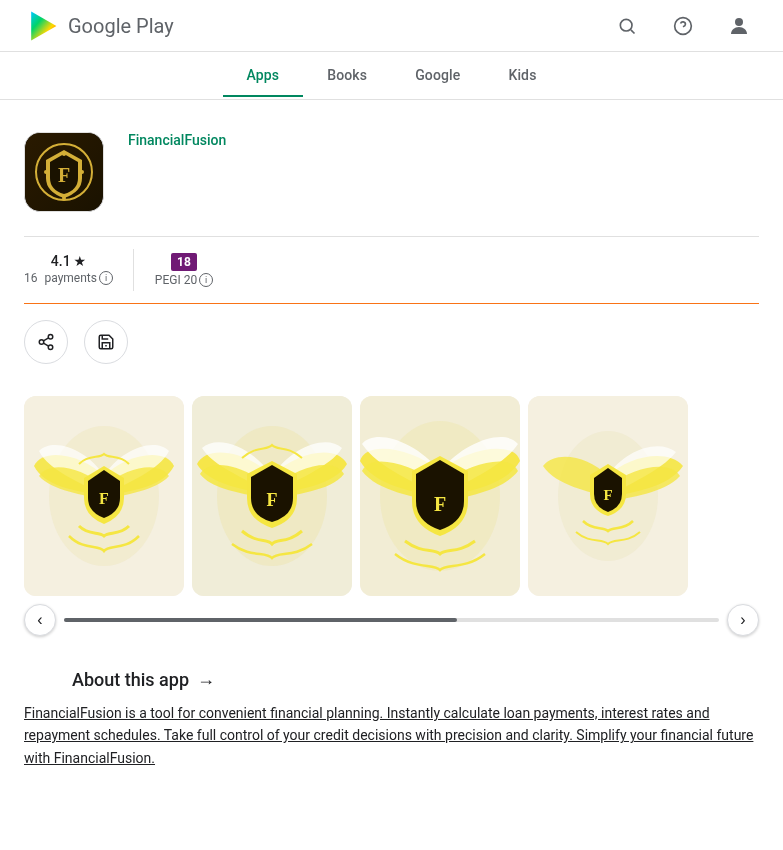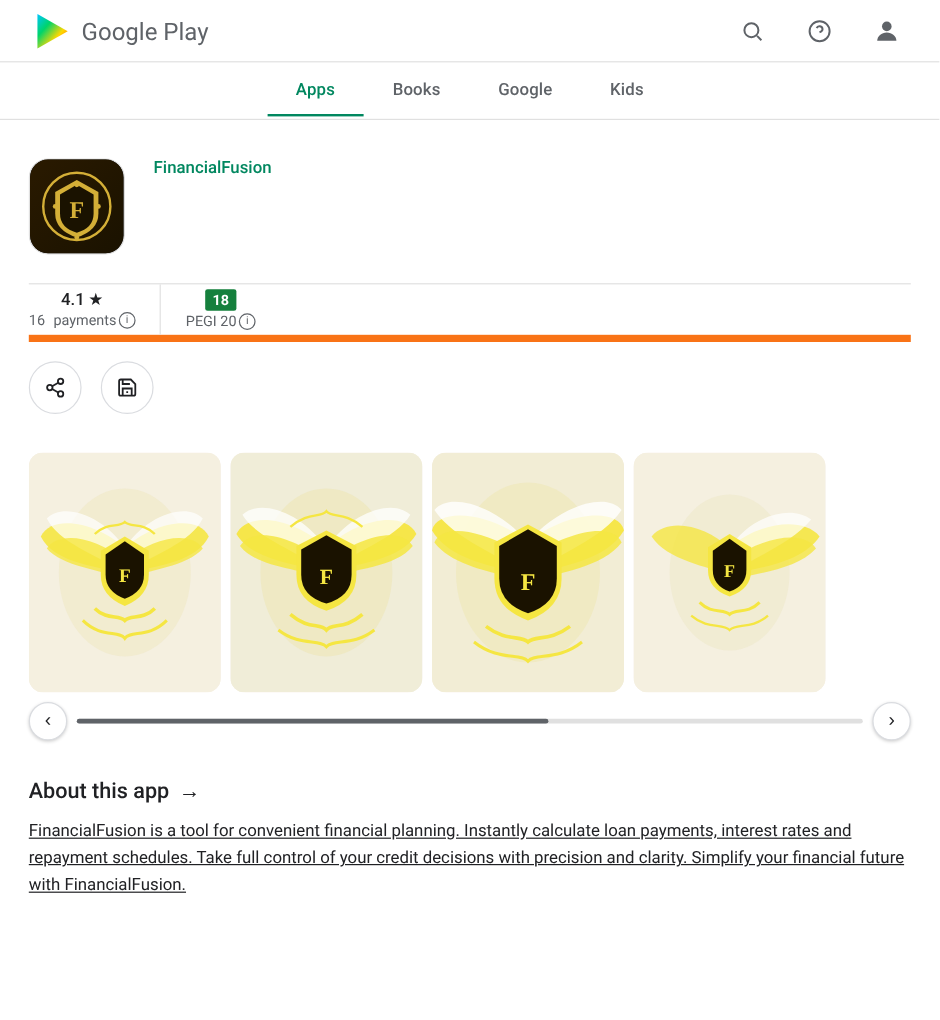--- a/index.html
+++ b/index.html
@@ -117,22 +117,22 @@
       cursor: pointer;
     }
 
     
     .stats-row {
       display: flex;
       align-items: stretch;
       gap: 0;
       margin: 16px 0;
       border-top: 1px solid #e0e0e0;
-      border-bottom: 6px solid #f97316;
-      padding: 0 0;
+      border-bottom: 1px solid #f97316;
+      padding: 12px 0;
     }
     .stat-item {
       display: flex;
       flex-direction: column;
       align-items: center;
       padding: 4px 20px;
       border-right: 1px solid #e0e0e0;
       min-width: 100px;
     }
     .stat-item:first-child { padding-left: 0; }
@@ -160,21 +160,21 @@
       border-radius: 50%;
       border: 1px solid #5f6368;
       display: inline-flex;
       align-items: center;
       justify-content: center;
       font-size: 9px;
       color: #5f6368;
       cursor: pointer;
     }
     .pegi-badge {
-      background: #15803d;
+      background: #701a75;
       color: #fff;
       font-size: 12px;
       font-weight: 700;
       padding: 2px 6px;
       border-radius: 2px;
     }
 
     
     .actions-row {
       display: flex;
@@ -249,20 +249,21 @@
       border-radius: 2px;
     }
 
     
     .about-section { margin-top: 8px; }
     .about-header {
       display: flex;
       align-items: flex-end;
       gap: 8px;
       margin-bottom: 12px;
+      margin-left: 48px;
     }
     .about-title {
       font-size: 18px;
       font-weight: 500;
       color: #202124;
     }
     .arrow-icon { color: #202124; font-size: 18px; cursor: pointer; }
     .about-text {
       font-size: 14px;
       color: #202124;

